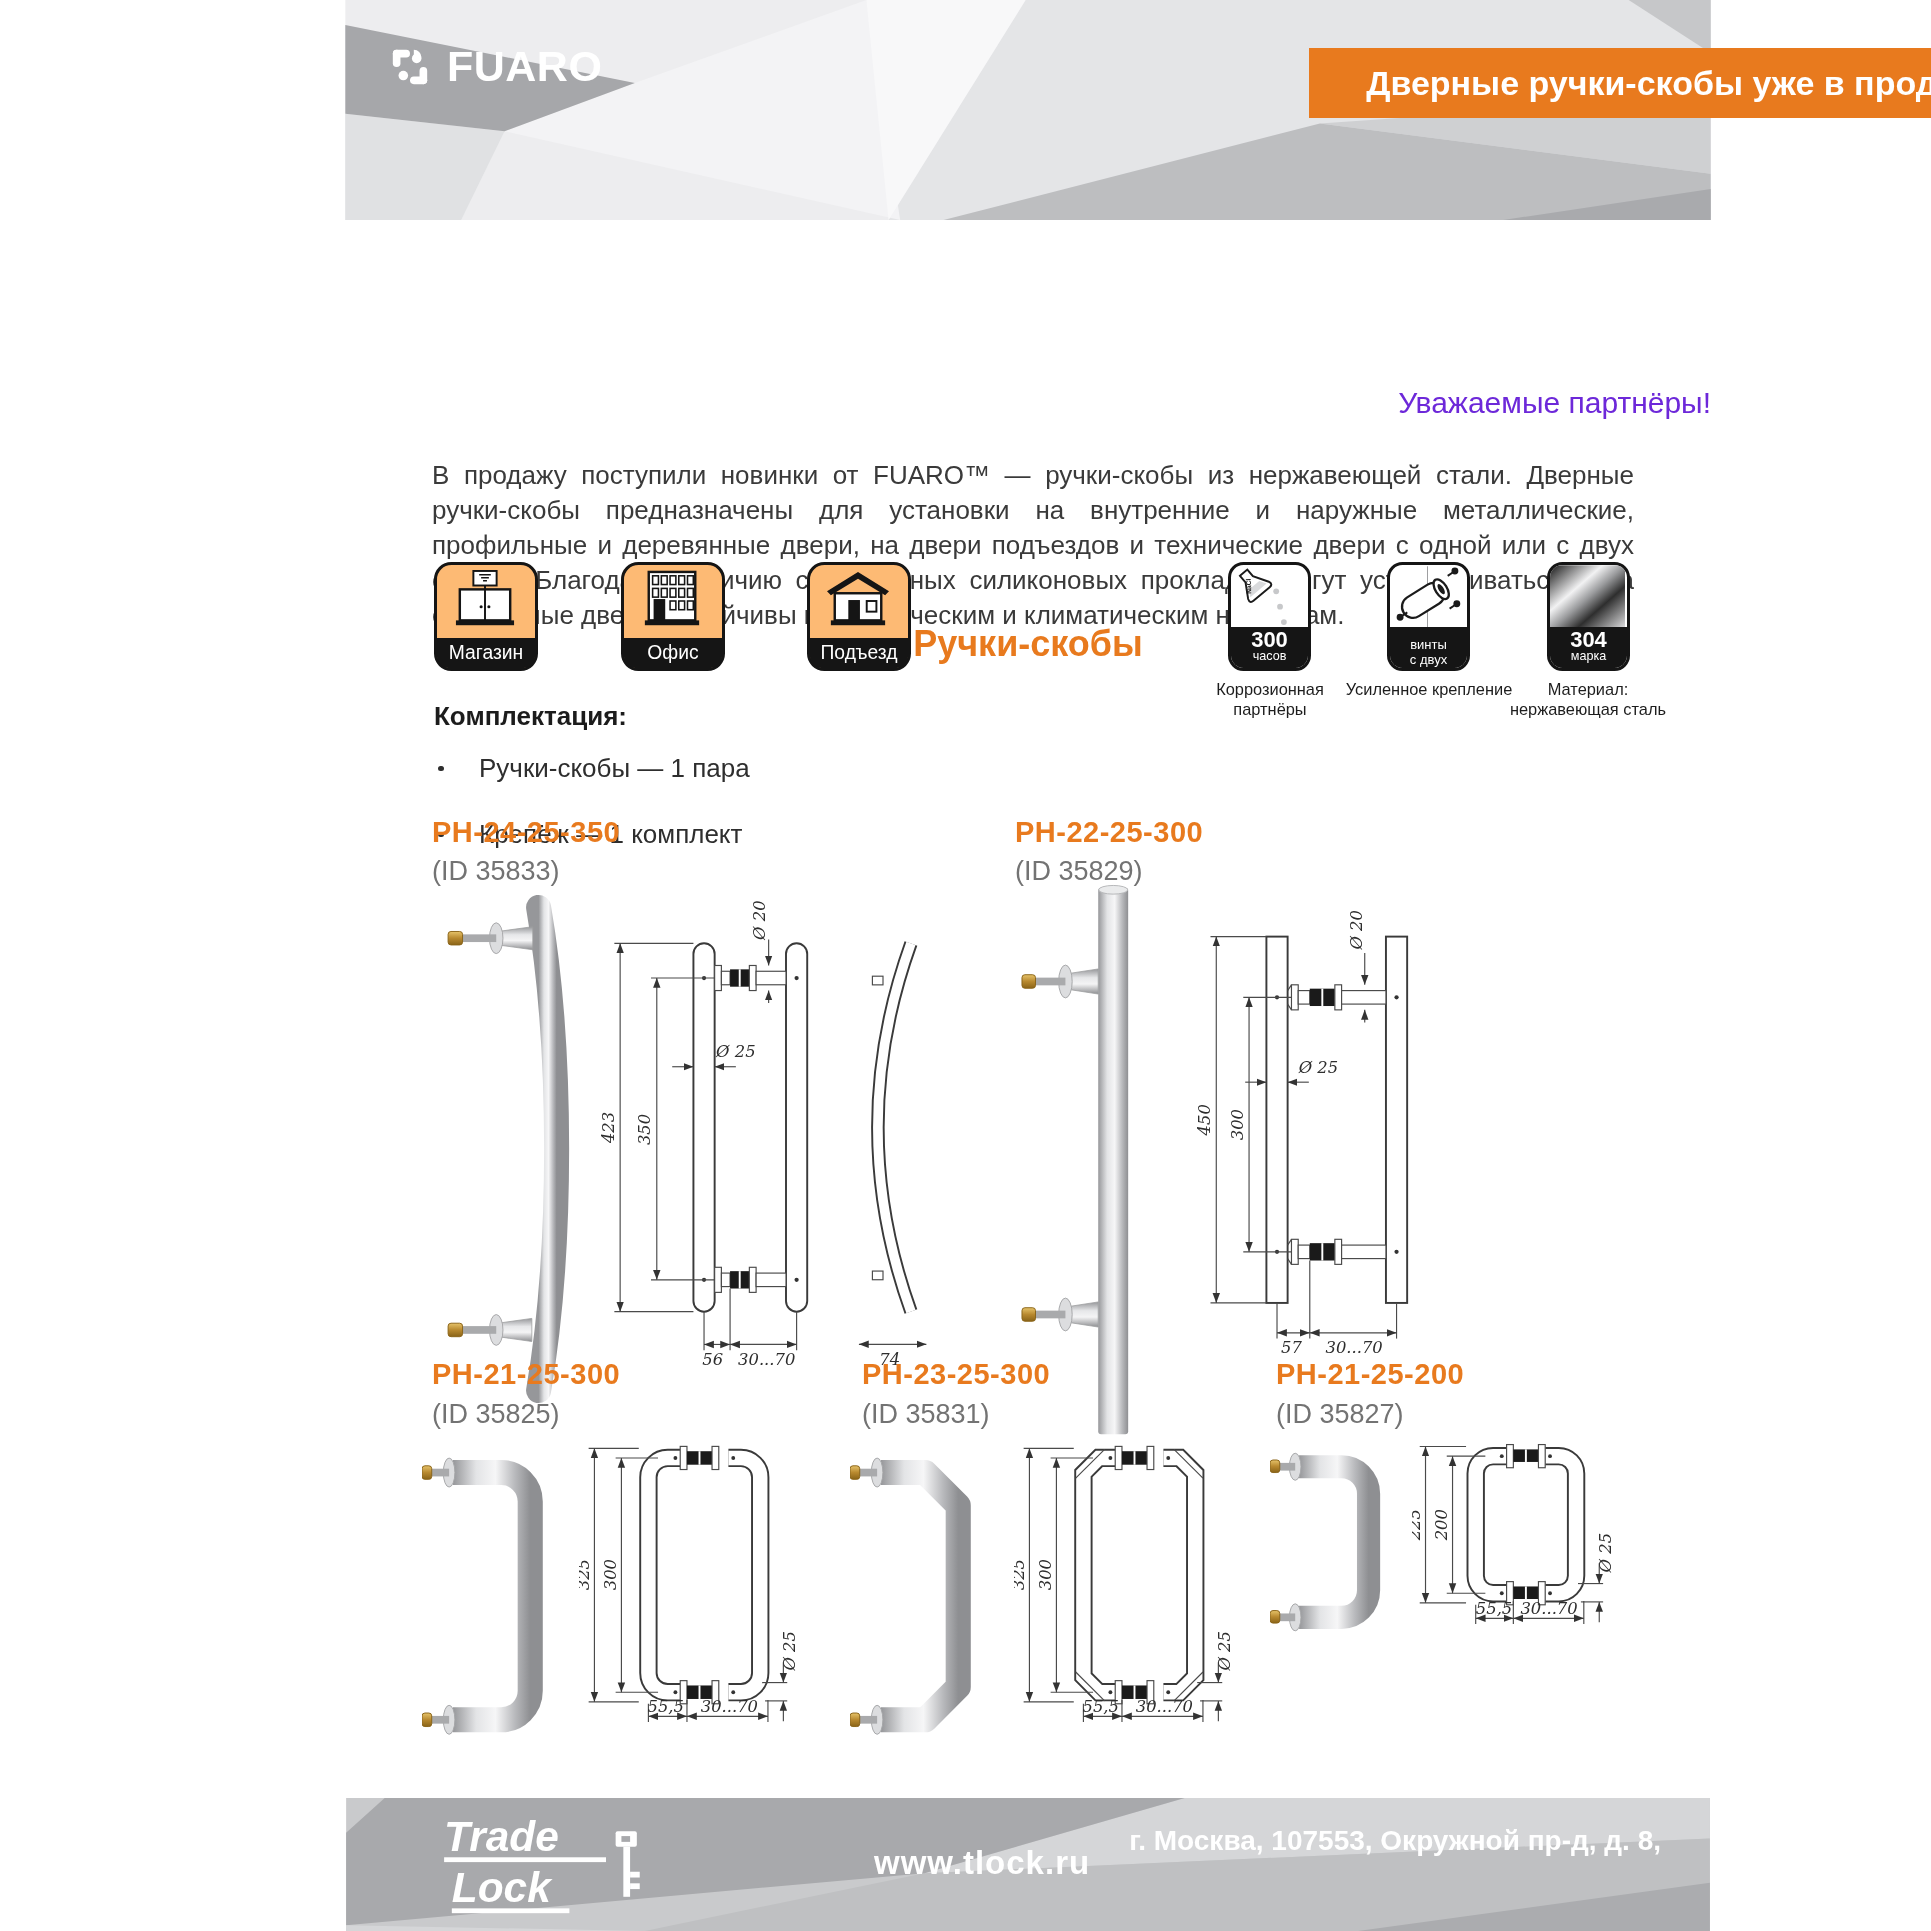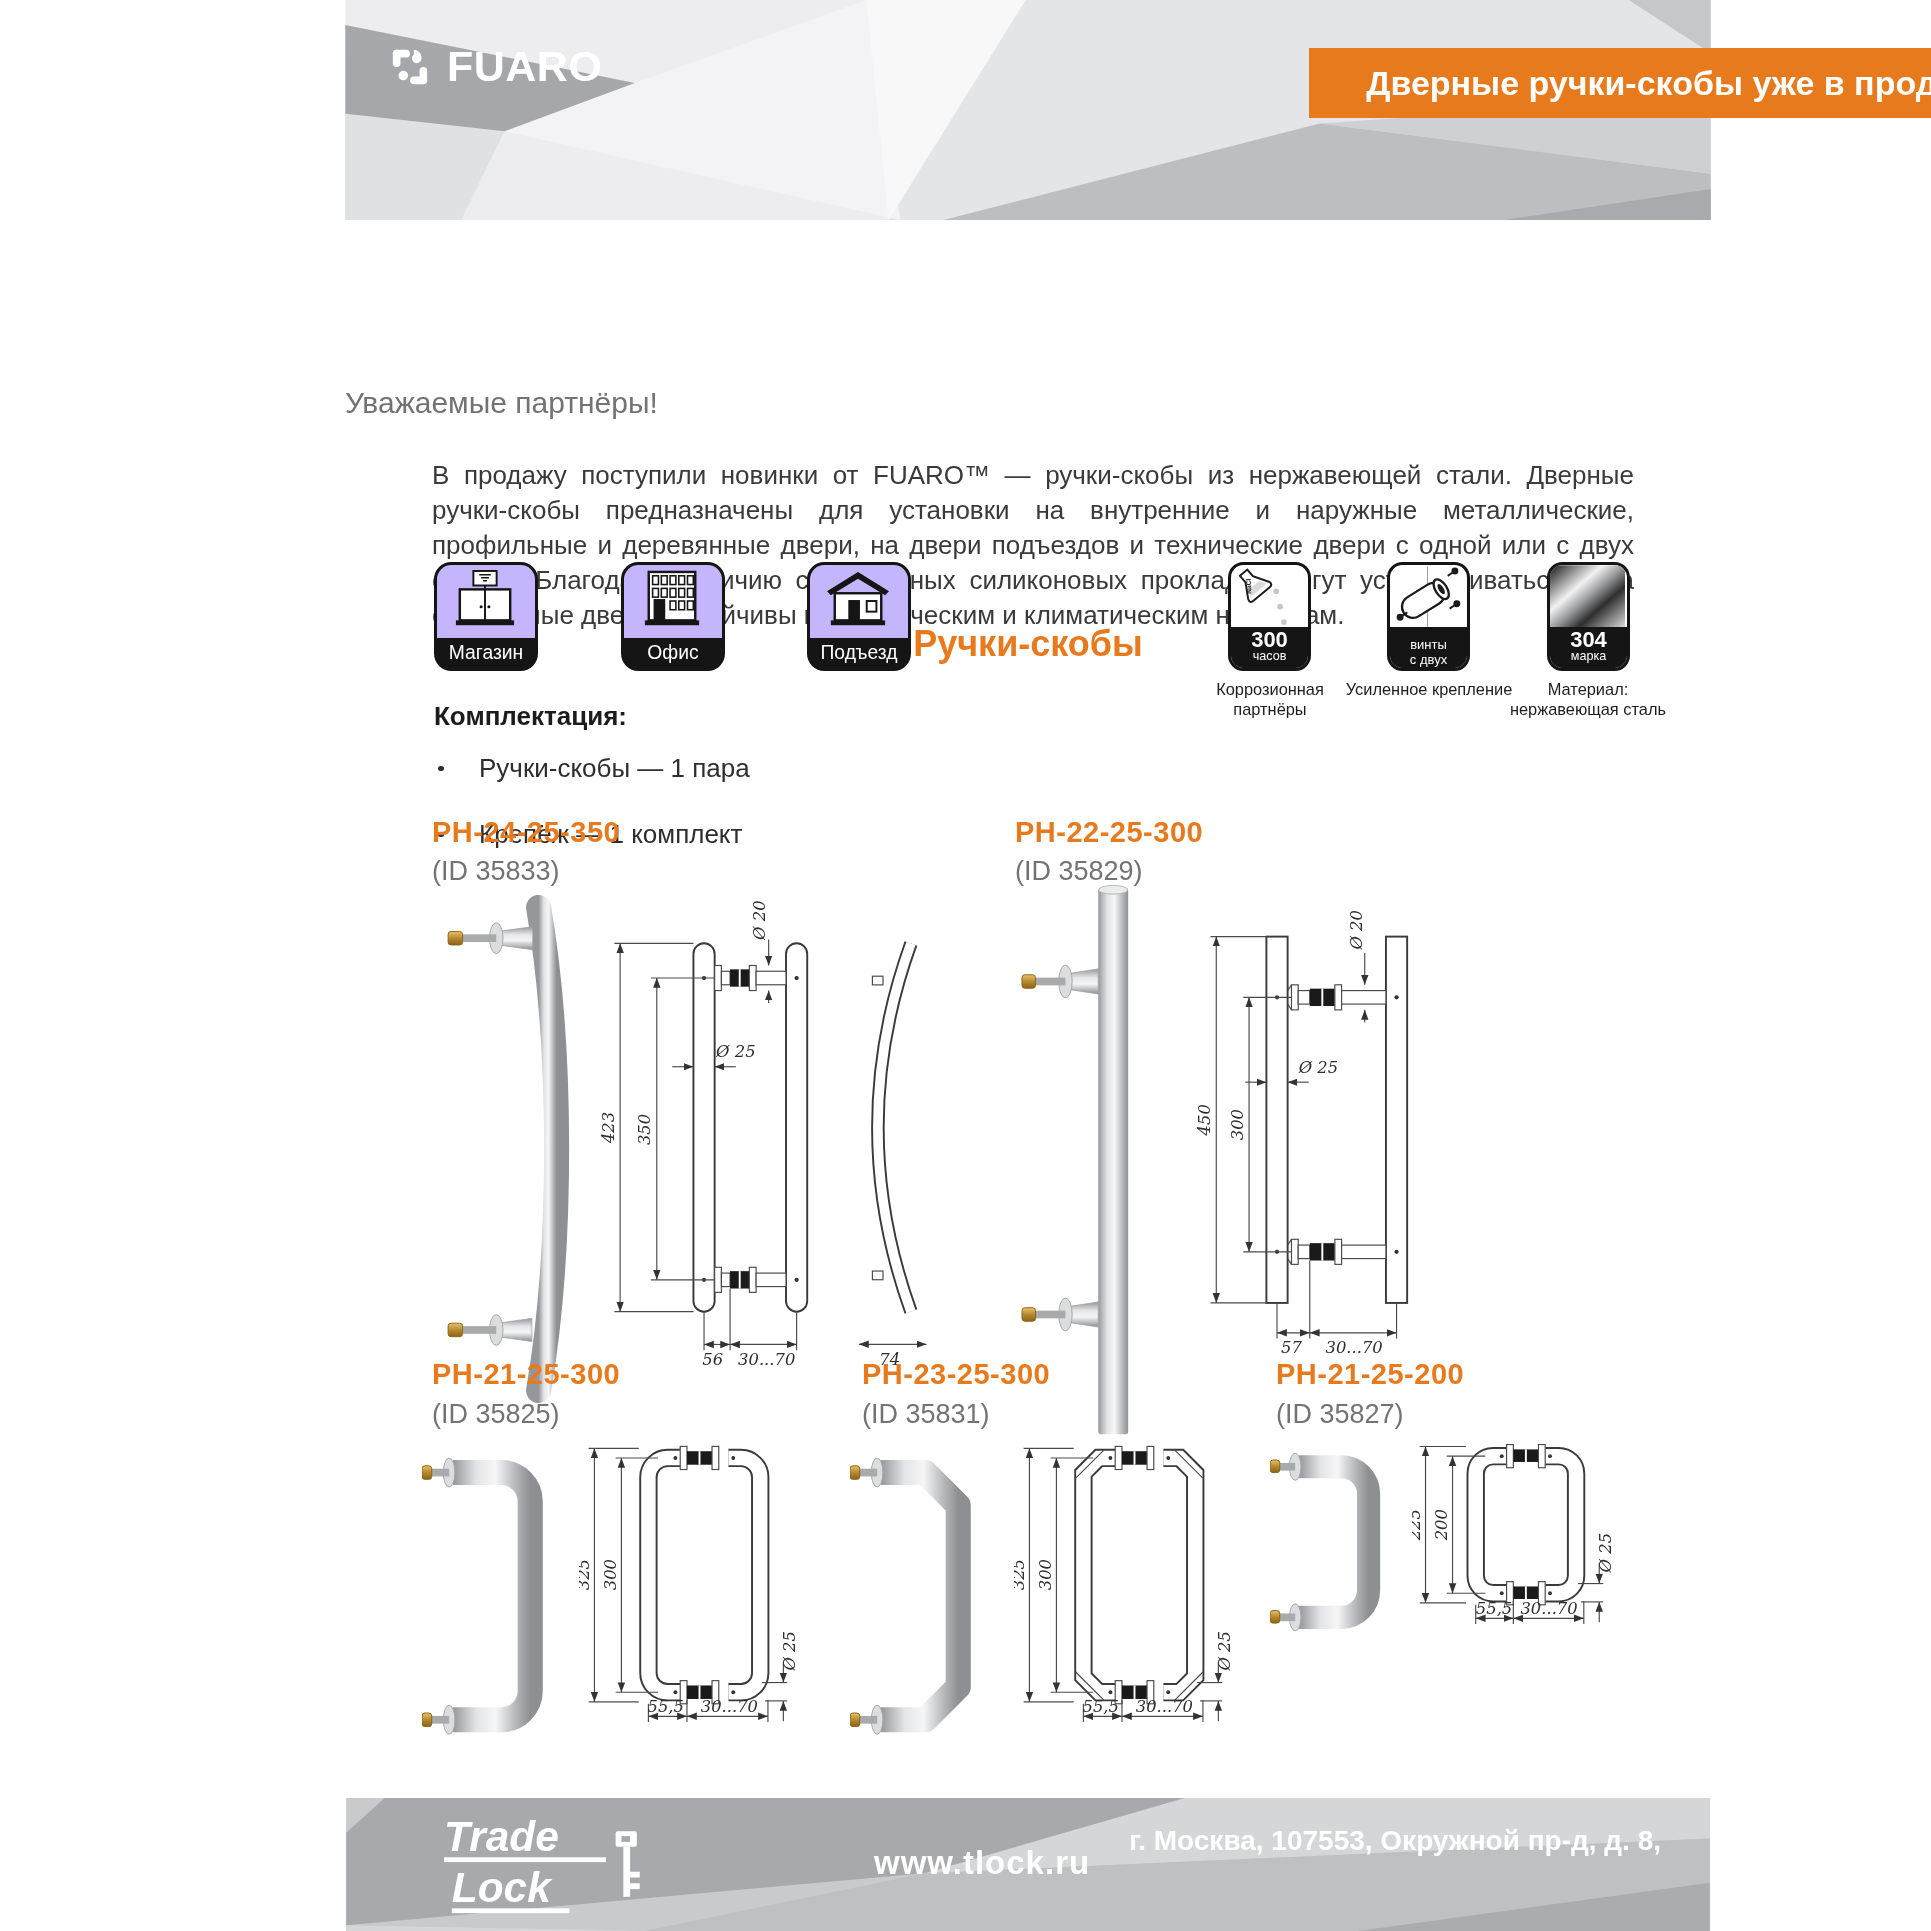--- a/index.html
+++ b/index.html
@@ -10,27 +10,27 @@
   
   .l2{stroke:#3A3A3A;stroke-width:2}
   .l1{stroke:#4A4A4A;stroke-width:1.2}
   .d{font:italic 17px "DejaVu Serif",serif;fill:#2E2E2E}
   
   .header{left:345px;top:0;width:1366px;height:220px}
   .banner{left:964px;top:48px;width:747px;height:70px;background:#E87A1E;color:#fff;
           font-size:34px;font-weight:bold;text-align:center;line-height:70px}
   .brand{left:389px;top:42px;display:flex;align-items:center;gap:16px}
   .brand-name{color:#fff;font-size:43px;font-weight:800;letter-spacing:0.5px}
-  .intro-h{left:345px;top:386px;width:1366px;text-align:left;font-size:30px;color:#737373}
+  .intro-h{left:345px;top:386px;width:1366px;text-align:right;font-size:30px;color:#6d28d9}
   .intro-b{left:432px;top:458px;width:1202px;font-size:26px;line-height:35px;
            text-align:justify;color:#3a3a3a}
   .sect{left:345px;top:623px;width:1366px;text-align:center;font-size:36px;
         font-weight:bold;color:#E87A1E}
   
-  .ubox{width:104px;height:109px;border:3.9px solid #151515;border-radius:17.4px;background:#c4b5fd;box-sizing:border-box}
+  .ubox{width:104px;height:109px;border:3.9px solid #151515;border-radius:17.4px;background:#fdba74;box-sizing:border-box}
   .uband{position:absolute;left:0;right:0;bottom:0;height:30px;background:#151515;color:#fff;
          border-radius:0 0 11.6px 11.6px;text-align:center;font-size:19.3px;line-height:29px}
   
   .fbox{width:83px;height:109px;border:3.9px solid #151515;border-radius:15.4px;background:#fff;box-sizing:border-box;overflow:hidden}
   .fband{position:absolute;left:0;right:0;bottom:0;height:41px;background:#151515;color:#fff;
          border-radius:0 0 9.7px 9.7px;text-align:center}
   .fval{font-size:22px;font-weight:bold;line-height:21px;padding-top:1.9px}
   .funit{font-size:12.6px;line-height:12.6px}
   .f2l{font-size:13px;font-weight:normal;line-height:15.4px;padding-top:10px}
   .fcap{width:174px;text-align:center;font-size:16.4px;line-height:20px;color:#1d1d1d}

